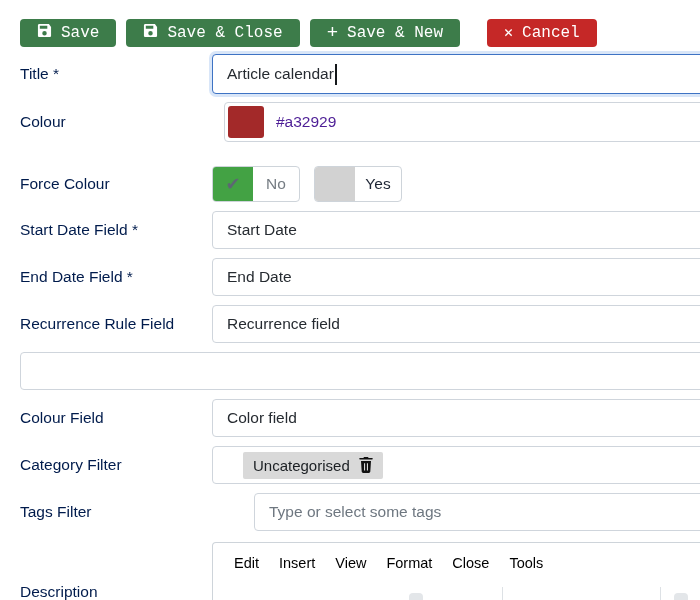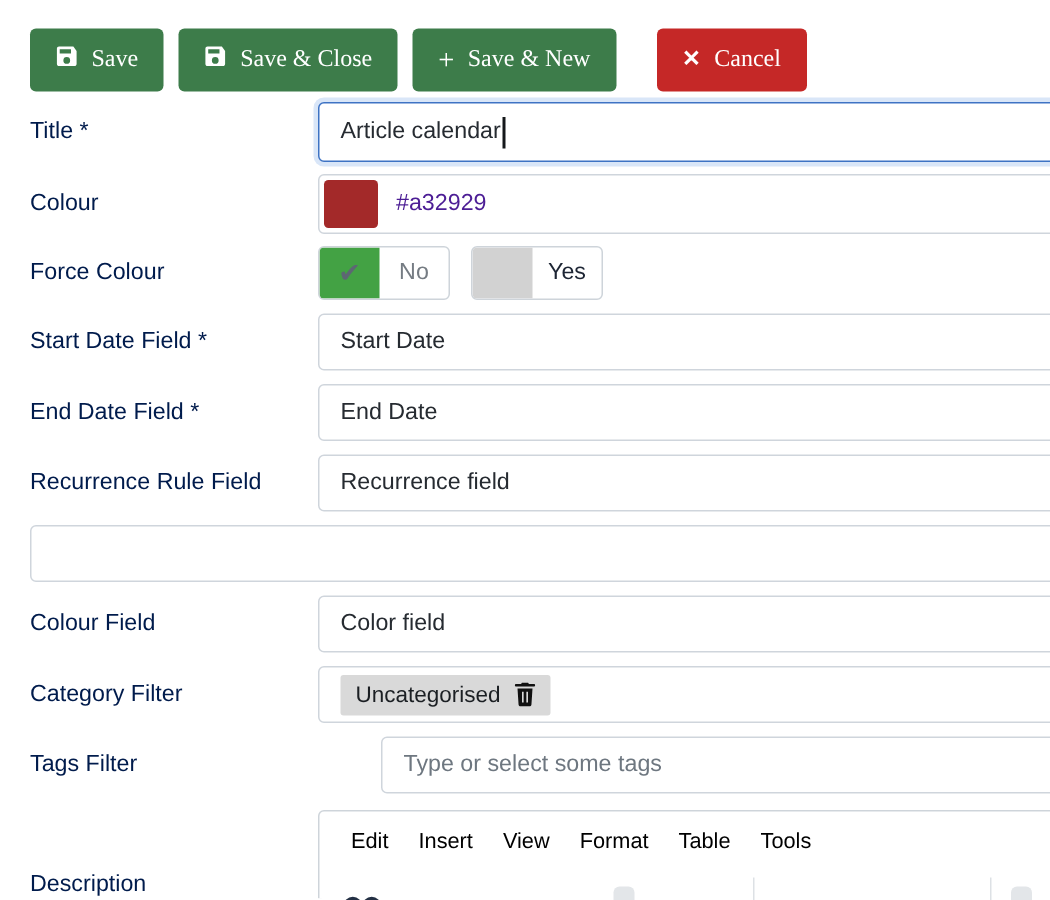--- a/index.html
+++ b/index.html
@@ -1,22 +1,22 @@
 <!DOCTYPE html>
 <html><head>
 <meta charset="utf-8">
 <style>
   * { margin:0; padding:0; box-sizing:border-box; }
   html,body { width:700px; height:600px; overflow:hidden; background:#fff;
     font-family:"Liberation Sans", sans-serif; }
 
   
   .toolbar { padding:19px 0 0 20px; display:flex; align-items:flex-start; margin-bottom:7px; }
-  .btn { height:42px; border:none; border-radius:4px; color:#fff; font-size:16px;
-    font-family:Liberation Serif, serif; display:inline-flex; align-items:center; gap:9px;
+  .btn { height:28px; border:none; border-radius:4px; color:#fff; font-size:16px;
+    font-family:Liberation Mono, monospace; display:inline-flex; align-items:center; gap:9px;
     padding:0 17px; cursor:pointer; }
   .btn-green { background:#3d7c4a; margin-right:10px; }
   .btn-red   { background:#c52827; margin-left:17px; }
   .btn .glyph { font-size:19px; line-height:1; font-weight:400; }
   .btn .xglyph { font-size:15px; line-height:1; font-weight:700; }
 
   
   .form { padding-left:20px; }
   .row { display:flex; align-items:center; margin-bottom:9px; }
   .row .lbl { width:192px; flex:0 0 192px; font-size:15.5px; color:#001b4c; }
@@ -27,21 +27,21 @@
   .input::placeholder { color:#6e7780; opacity:1; }
 
   
   .row-title { margin-bottom:8px; }
   .title-box { height:40px; border:1px solid #3e73c4; border-radius:4px;
     box-shadow:0 0 0 3px #d9e6f8; display:flex; align-items:center;
     padding:0 14px; font-size:15.5px; color:#262b31; background:#fff; cursor:text; }
   .caret { display:inline-block; width:2px; height:21px; background:#15181b; margin-left:1px; }
 
   
-  .row-colour { margin-bottom:8px; }
+  .row-colour { margin-bottom:24px;gap:12px; }
   .colour-box { height:40px; border:1px solid #cfd5dc; border-radius:4px;
     display:flex; align-items:center; padding:0 3px; background:#fff; }
   .swatch { width:36px; height:32px; border-radius:3px; background:#a32929; flex:0 0 36px; }
   .colour-val { margin-left:12px; font-size:15.5px; color:#4c1d95; }
 
   
   .row-force { height:36px; }
   .switch { display:flex; gap:14px; }
   .seg { width:88px; height:36px; border:1px solid #ced4da; border-radius:4px;
     overflow:hidden; display:flex; background:#fff; cursor:pointer; }
@@ -50,21 +50,21 @@
   .seg-on  .box { background:#43a244; color:#5d6773; }
   .seg-off .box { background:#d2d2d2; color:transparent; }
   .seg .slbl { flex:1; display:flex; align-items:center; justify-content:center; font-size:15.5px; }
   .seg-on  .slbl { color:#757c83; }
   .seg-off .slbl { color:#1d2534; }
 
   
   .chip-box { height:38px; border:1px solid #cfd5dc; border-radius:4px;
     display:flex; align-items:center; padding:0 14px; background:#fff; }
   .chip { background:#d9d9d9; border-radius:2px; padding:5px 10px; display:inline-flex;
-    align-items:flex-start; gap:9px; font-size:15px; color:#1b1f23; cursor:default; }
+    align-items:flex-start; gap:9px; font-size:15px; color:#1b1f23; cursor:default;margin-left:16px; }
   .trash { cursor:pointer; display:inline-flex; }
 
   
   .row-tags { margin-bottom:11px;gap:42px; }
 
   
   .row-desc { align-items:flex-end; }
   .row-desc .lbl { padding-top:8px; }
   .editor { height:59px; border:1px solid #ced4da; border-bottom:none;
     border-radius:4px 4px 0 0; position:relative; background:#fff; }
@@ -202,21 +202,21 @@
 
   <div class="row row-desc">
     <span class="lbl">Description</span>
     <div class="ctl">
       <div class="editor">
         <div class="menubar">
           <span class="menu-item">Edit</span>
           <span class="menu-item">Insert</span>
           <span class="menu-item">View</span>
           <span class="menu-item">Format</span>
-          <span class="menu-item">Table</span>
+          <span class="menu-item">Close</span>
           <span class="menu-item">Tools</span>
         </div>
         <span style="position:absolute; left:15px; top:50px;">
           <svg width="27" height="10" viewBox="0 0 27 10">
             <path fill="#233044" d="M1 10a6.2 6.2 0 0 1 12.4 0z"></path>
             <path fill="#233044" d="M13.6 10a6.2 6.2 0 0 1 12.4 0z"></path>
           </svg>
         </span>
         <span class="tb-pill" style="left:196px;"></span>
         <span class="tb-sep" style="left:289px;"></span>

